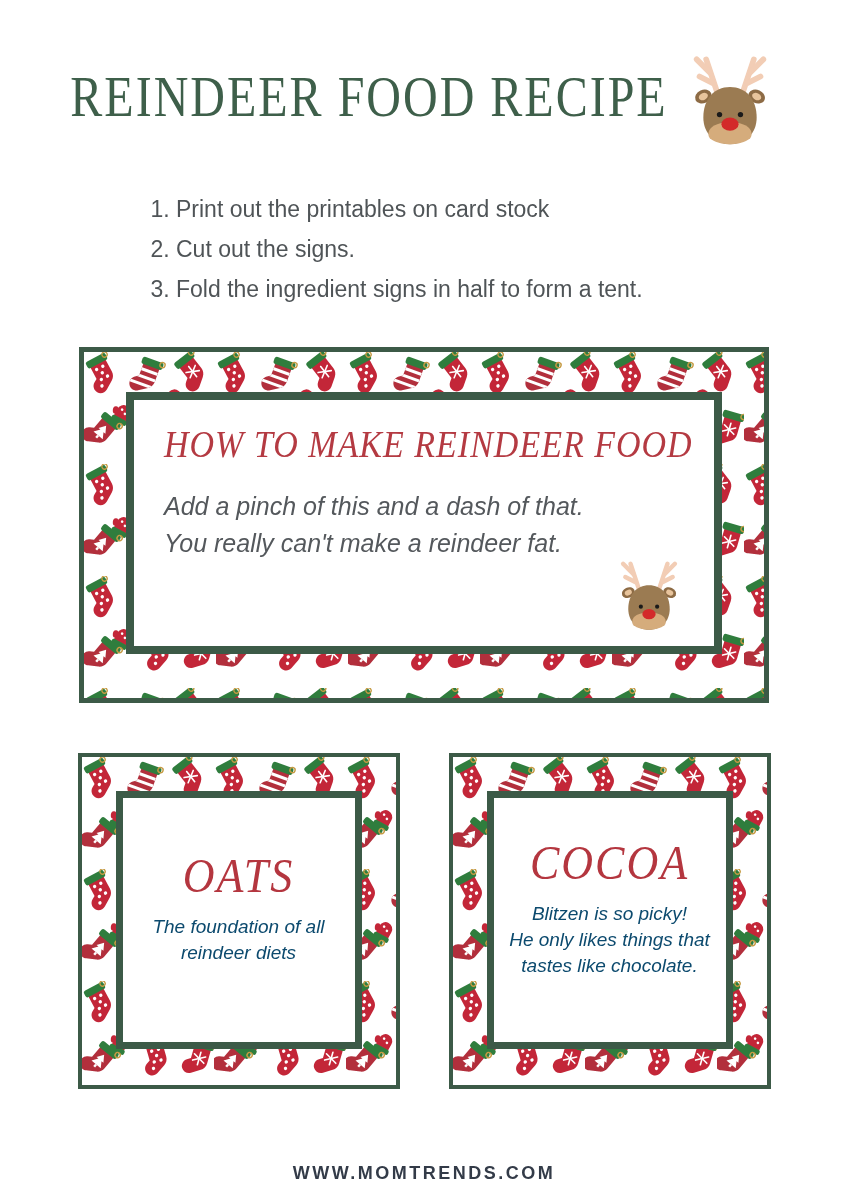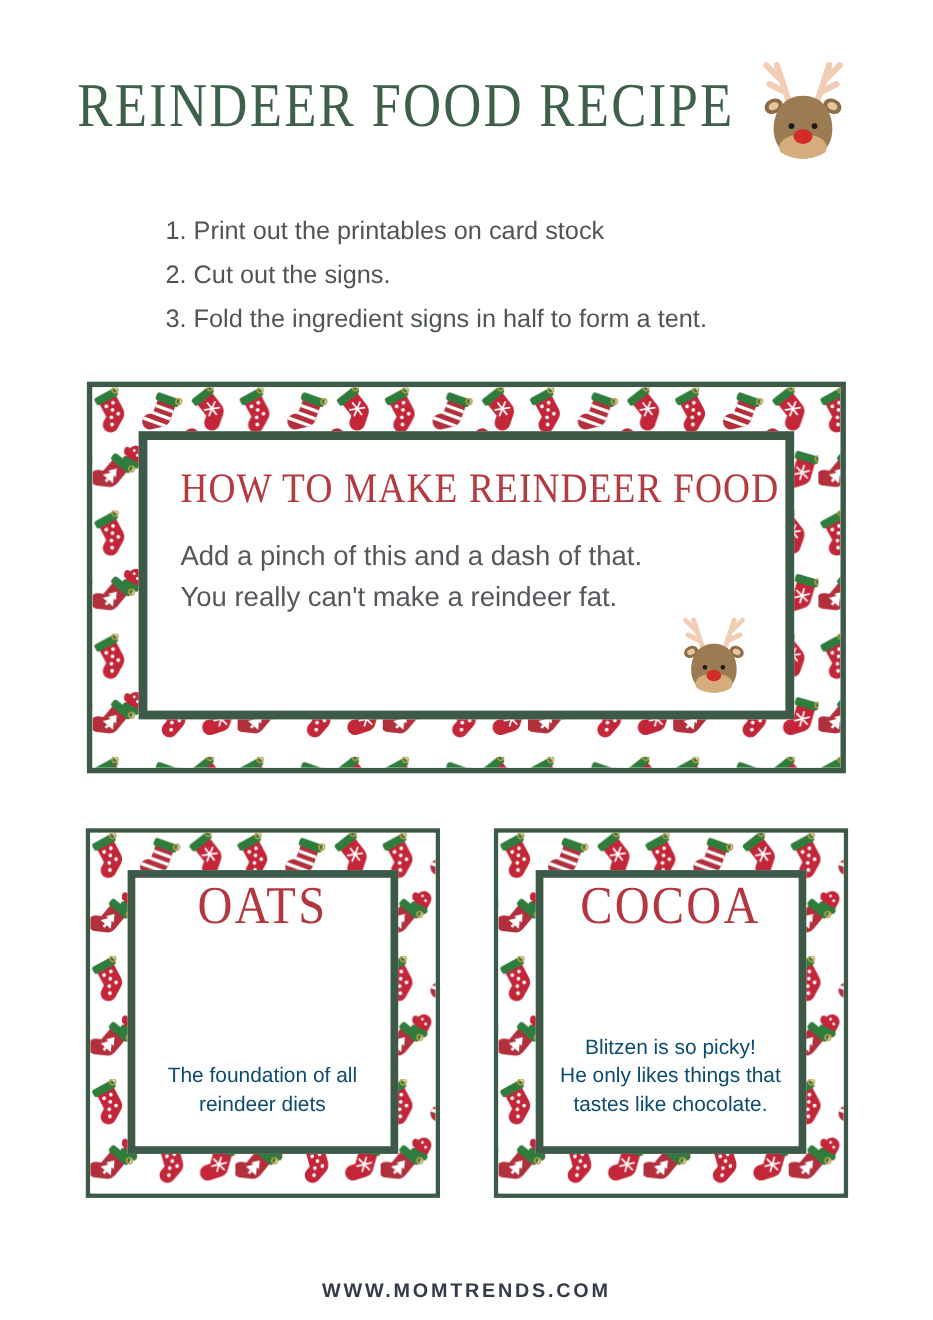--- a/index.html
+++ b/index.html
@@ -47,20 +47,21 @@
     background:#ffffff;
   }
   .card-bg {
     position:absolute; left:0; top:0; width:100%; height:100%;
     display:block;
   }
   .card-inner {
     position:absolute;
     background:#ffffff;
     border:8px solid #3c5a47;
+    font-style:italic;
   }
 
   .big-card {
     width:690px; height:356px;
     margin:38px auto 0;
   }
   .big-card .card-inner {
     left:42px; right:42px; top:40px; bottom:44px;
     padding:16px 28px 0 30px;
   }
@@ -92,21 +93,21 @@
     margin-top:50px;
   }
   .small-card {
     width:322px; height:336px;
     border-width:4px;
   }
   .small-card .card-inner {
     left:34px; right:34px; top:34px; bottom:36px;
     border-width:7px;
     display:flex; flex-direction:column;
-    justify-content:space-between; align-items:center;
+    justify-content:center; align-items:center;
     text-align:center;
     padding-bottom:24px;
   }
   .ingredient-title {
     font-family:"Liberation Serif", serif;
     font-weight:normal;
     font-size:44px;
     letter-spacing:2px;
     color:#b4363f;
     transform:scaleY(1.1);

